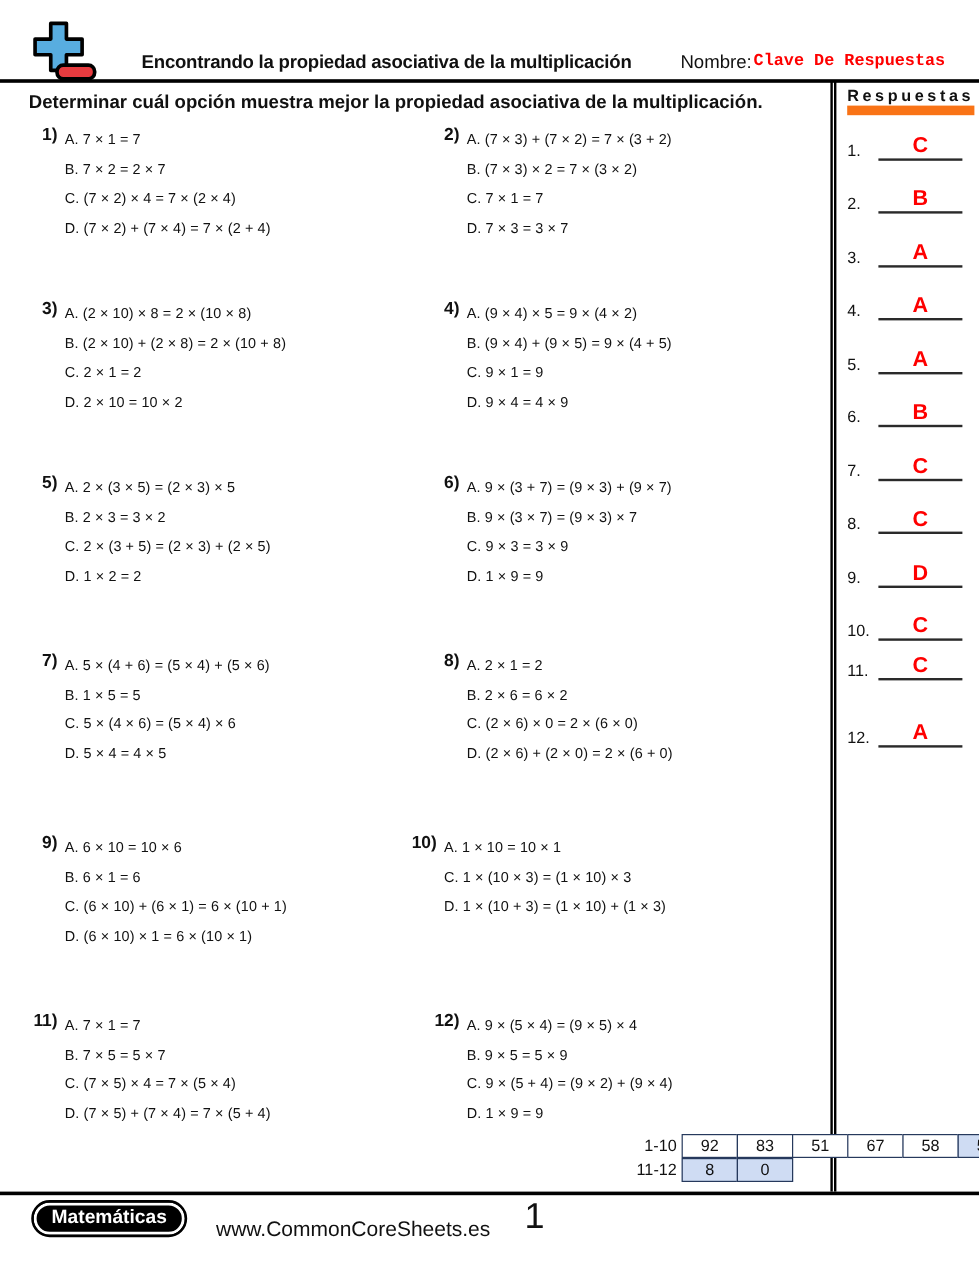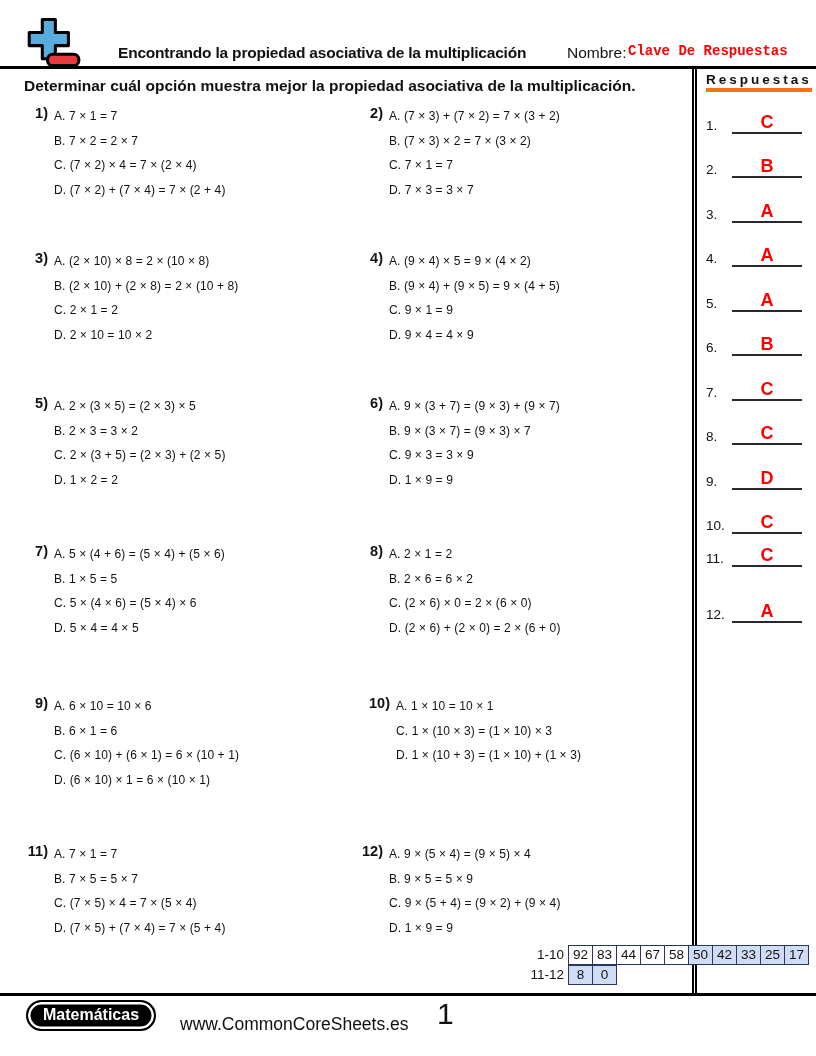--- a/index.html
+++ b/index.html
@@ -21,21 +21,21 @@
   }
   .header-rule { position:absolute; left:0; right:0; top:66px; height:2.5px; background:#000; }
   .instructions { position:absolute; left:24px; top:77px; font-size:15.5px; font-weight:bold; white-space:nowrap; }
   
   .divider {
     position:absolute; left:692px; top:67px; height:926px; width:5px;
     border-left:2px solid #000; border-right:2px solid #000;
   }
   .answers-title {
     position:absolute; left:706px; top:72px; font-size:13.5px; font-weight:bold;
-    letter-spacing:3px; border-bottom:4px solid #f97316; padding-bottom:1px;
+    letter-spacing:3px; border-bottom:8px solid #f97316; padding-bottom:1px;
   }
   .ans-item { position:absolute; left:706px; width:96px; display:flex; align-items:flex-end; height:32px; }
   .ans-num { width:26px; font-size:13.5px; padding-bottom:1px; }
   .ans-line { flex:1; border-bottom:2px solid #2a2a2a; text-align:center; }
   .ans-letter { color:var(--red); font-weight:bold; font-size:18px; line-height:20px; }
   
   .question { position:absolute; display:flex; width:336px; }
   .qnum { width:34px; text-align:right; padding-right:6px; font-size:14.5px; font-weight:bold; padding-top:1px; }
   .opts { flex:1; }
   .opt { font-size:12px; line-height:24.5px; white-space:nowrap; letter-spacing:0.1px; }
@@ -45,21 +45,21 @@
     position:absolute; left:26px; top:1000px; background:#000; color:#fff;
     border:2.5px solid #000; box-shadow: inset 0 0 0 2.5px #fff;
     border-radius:18px; padding:4px 15px 5px; font-size:16px; font-weight:bold;
   }
   .website { position:absolute; left:180px; top:1014px; font-size:17.5px; }
   .page-number { position:absolute; left:437px; top:997px; font-size:30px; }
   .score-table { position:absolute; left:523px; top:945px; }
   .score-row { display:flex; margin-bottom:0; }
   .score-label { width:46px; text-align:right; padding-right:5px; font-size:13.5px; line-height:20px; }
   .score-cell {
-    width:25px; height:20px; margin-left:-1px; border:1px solid var(--cell-border);
+    width:47px; height:20px; margin-left:-1px; border:1px solid var(--cell-border);
     font-size:13.5px; line-height:18px; text-align:center; background:#fff;
   }
   .score-cell.hl { background:var(--hl); }
 </style>
 </head>
 <body>
 
 <svg class="logo" viewBox="0 0 70 62">
   <path d="M25 4 h15 v15 h15 v15 h-15 v15 h-15 v-15 h-15 v-15 h15 z" style="fill:var(--logo-blue)" stroke="#000" stroke-width="3.5" stroke-linejoin="round"></path>
   <rect x="31" y="44" width="36" height="13" rx="6" style="fill:var(--logo-red)" stroke="#000" stroke-width="3.5"></rect>
@@ -196,21 +196,21 @@
 </div>
 <div class="question" style="left:20px;top:694px">
   <span class="qnum">9)</span>
   <div class="opts">
     <div class="opt">A. 6 × 10 = 10 × 6</div>
     <div class="opt">B. 6 × 1 = 6</div>
     <div class="opt">C. (6 × 10) + (6 × 1) = 6 × (10 + 1)</div>
     <div class="opt">D. (6 × 10) × 1 = 6 × (10 × 1)</div>
   </div>
 </div>
-<div class="question" style="left:362px;top:694px">
+<div class="question" style="left:336px;top:694px">
   <span class="qnum">10)</span>
   <div class="opts">
     <div class="opt">A. 1 × 10 = 10 × 1</div>
     <div class="opt">C. 1 × (10 × 3) = (1 × 10) × 3</div>
     <div class="opt">D. 1 × (10 + 3) = (1 × 10) + (1 × 3)</div>
   </div>
 </div>
 <div class="question" style="left:20px;top:842px">
   <span class="qnum">11)</span>
   <div class="opts">
@@ -233,21 +233,21 @@
 <div class="footer-rule"></div>
 <div class="brand">Matemáticas</div>
 <div class="website">www.CommonCoreSheets.es</div>
 <div class="page-number">1</div>
 
 <div class="score-table">
   <div class="score-row">
     <span class="score-label">1-10</span>
     <span class="score-cell">92</span>
     <span class="score-cell">83</span>
-    <span class="score-cell">44</span>
+    <span class="score-cell">51</span>
     <span class="score-cell">67</span>
     <span class="score-cell">58</span>
     <span class="score-cell hl">50</span>
     <span class="score-cell hl">42</span>
     <span class="score-cell hl">33</span>
     <span class="score-cell hl">25</span>
     <span class="score-cell hl">17</span>
   </div>
   <div class="score-row">
     <span class="score-label">11-12</span>

